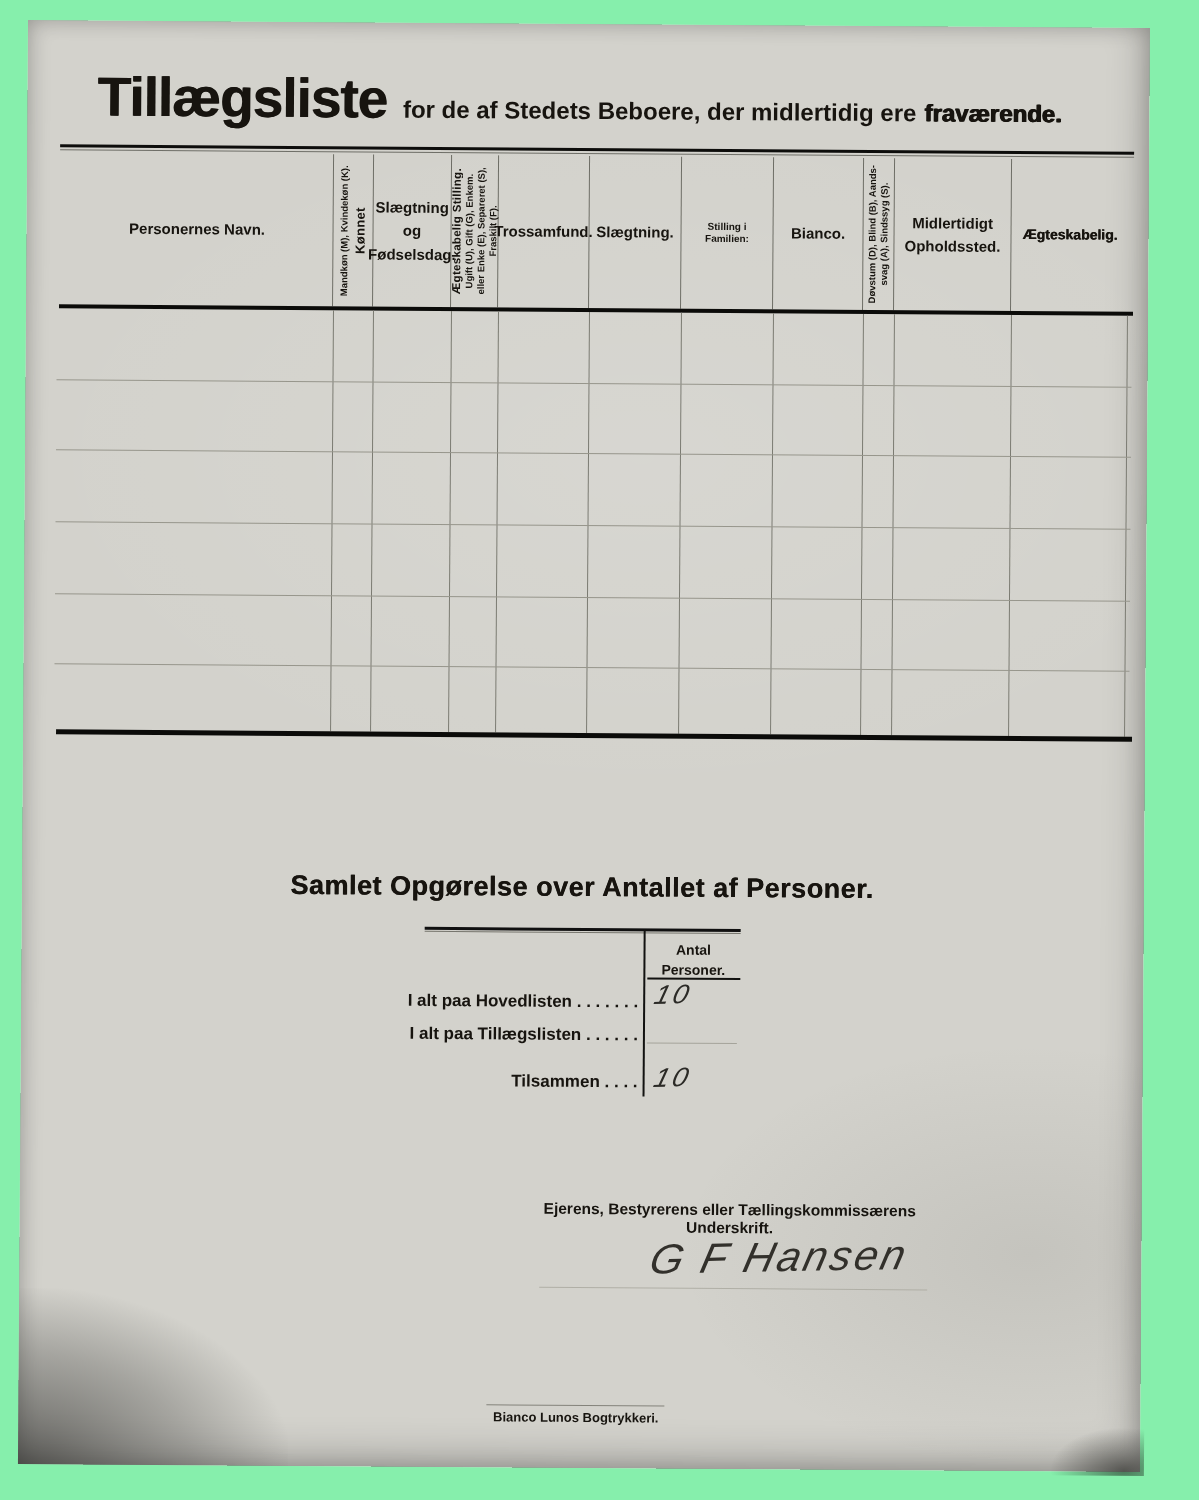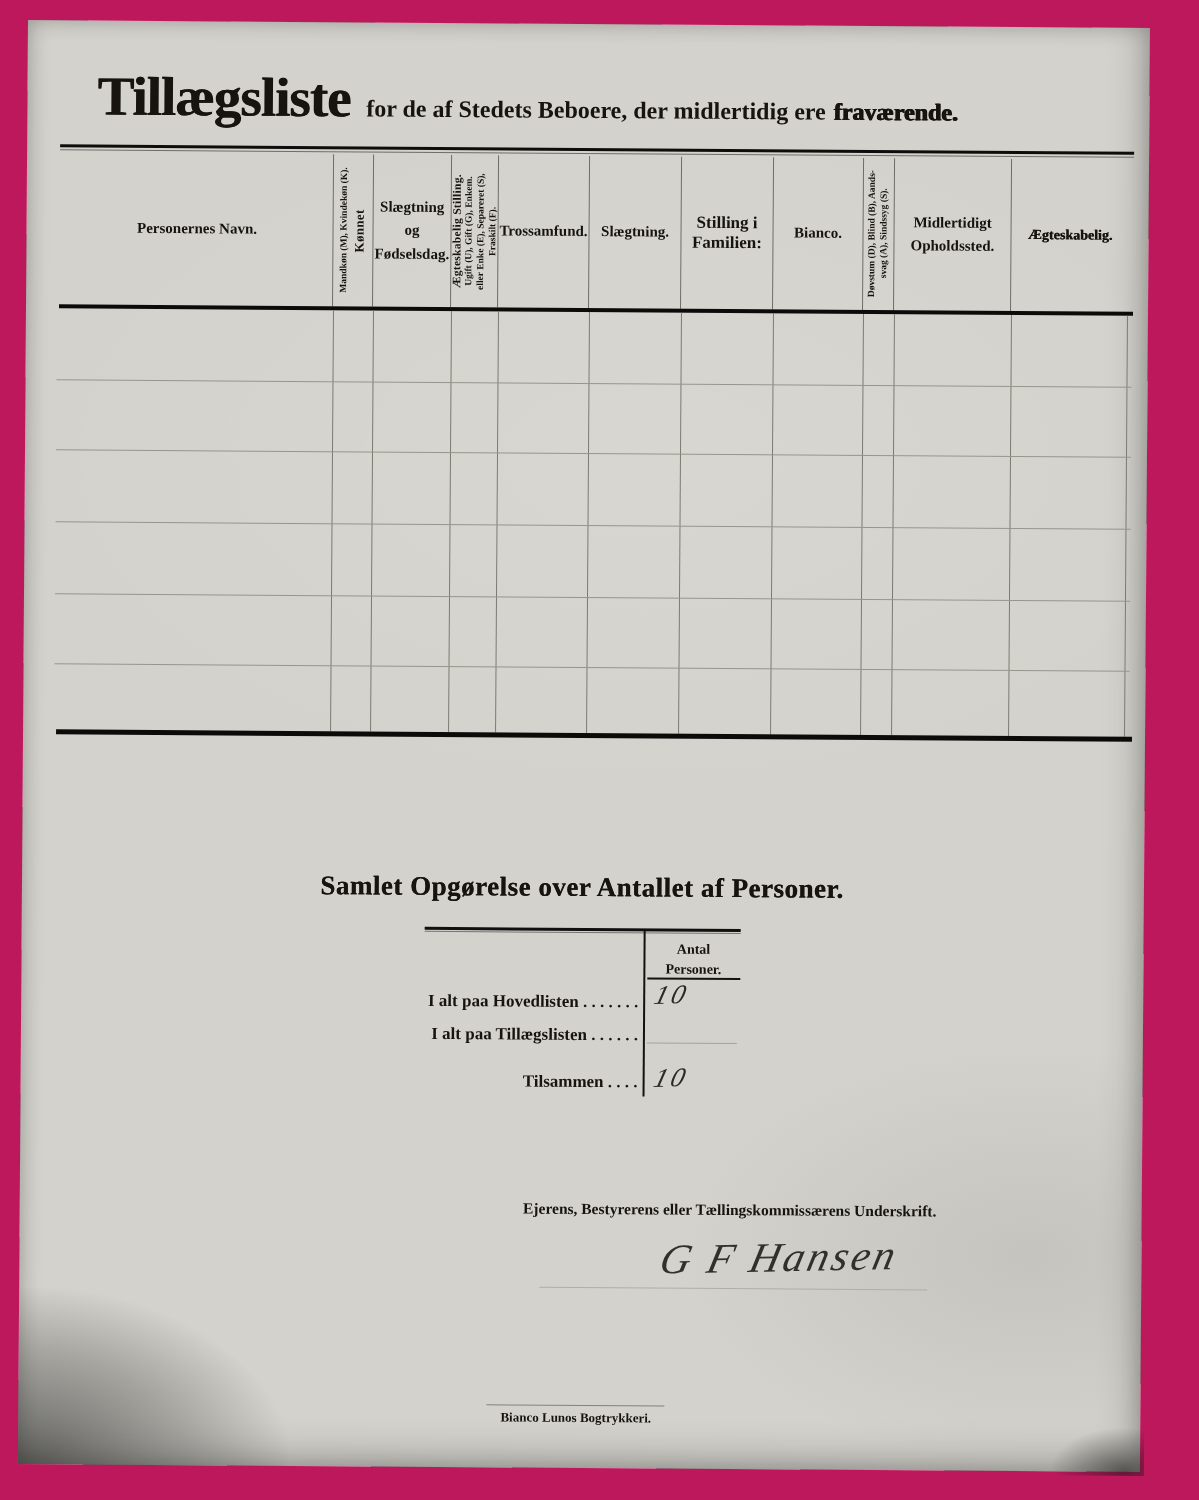--- a/index.html
+++ b/index.html
@@ -1,17 +1,17 @@
 <!DOCTYPE html>
 <html><head>
 <meta charset="utf-8">
 <style>
   html,body{margin:0;padding:0;background:#040404;}
-  .stage{position:relative;width:1199px;height:1500px;background:#be185d;overflow:hidden;
-         font-family:Liberation Serif, serif;color:#17140f;}
+  .stage{position:relative;width:1199px;height:1500px;background:#86efac;overflow:hidden;
+         font-family:Liberation Sans, sans-serif;color:#17140f;}
   .scan{position:absolute;left:28px;top:24px;width:1122px;height:1444px;
         background:
           radial-gradient(ellipse 900px 500px at 55% 30%, rgba(255,255,255,.10), transparent 70%),
           radial-gradient(ellipse 500px 300px at 90% 85%, rgba(70,70,64,.10), transparent 70%),
           #d3d2cc;
         transform:rotate(0.4deg);transform-origin:50% 0;
         box-shadow:inset 0 0 20px rgba(0,0,0,.22), inset -10px -16px 34px rgba(0,0,0,.18);}
   .shadow-bl{position:absolute;left:0;top:1268px;width:270px;height:176px;
         background:radial-gradient(ellipse at 0% 100%, rgba(30,30,28,.62), rgba(30,30,28,.25) 45%, transparent 72%);}
   .smudge-br{position:absolute;left:1026px;top:1396px;width:100px;height:52px;
@@ -100,21 +100,21 @@
 Fraskilt (F).</span>
       </div>
       <div class="th" style="left:437px;width:91px">
         <span class="h-bold">Trossamfund.</span>
       </div>
       <div class="th" style="left:528px;width:92px">
         <span class="h-bold">Slægtning.</span>
       </div>
       <div class="th" style="left:620px;width:92px">
         <div class="stack">
-          <span class="h-bold" style="font-size:17px;line-height:1.2">Stilling i
+          <span class="h-bold" style="font-size:10px;line-height:1.2">Stilling i
 Familien:</span>
         </div>
       </div>
       <div class="th" style="left:712px;width:90px">
         <span class="h-bold">Bianco.</span>
       </div>
       <div class="th" style="left:802px;width:31px">
         <span class="rot sub">Døvstum (D), Blind (B), Aands-
 svag (A), Sindssyg (S).</span>
       </div>

